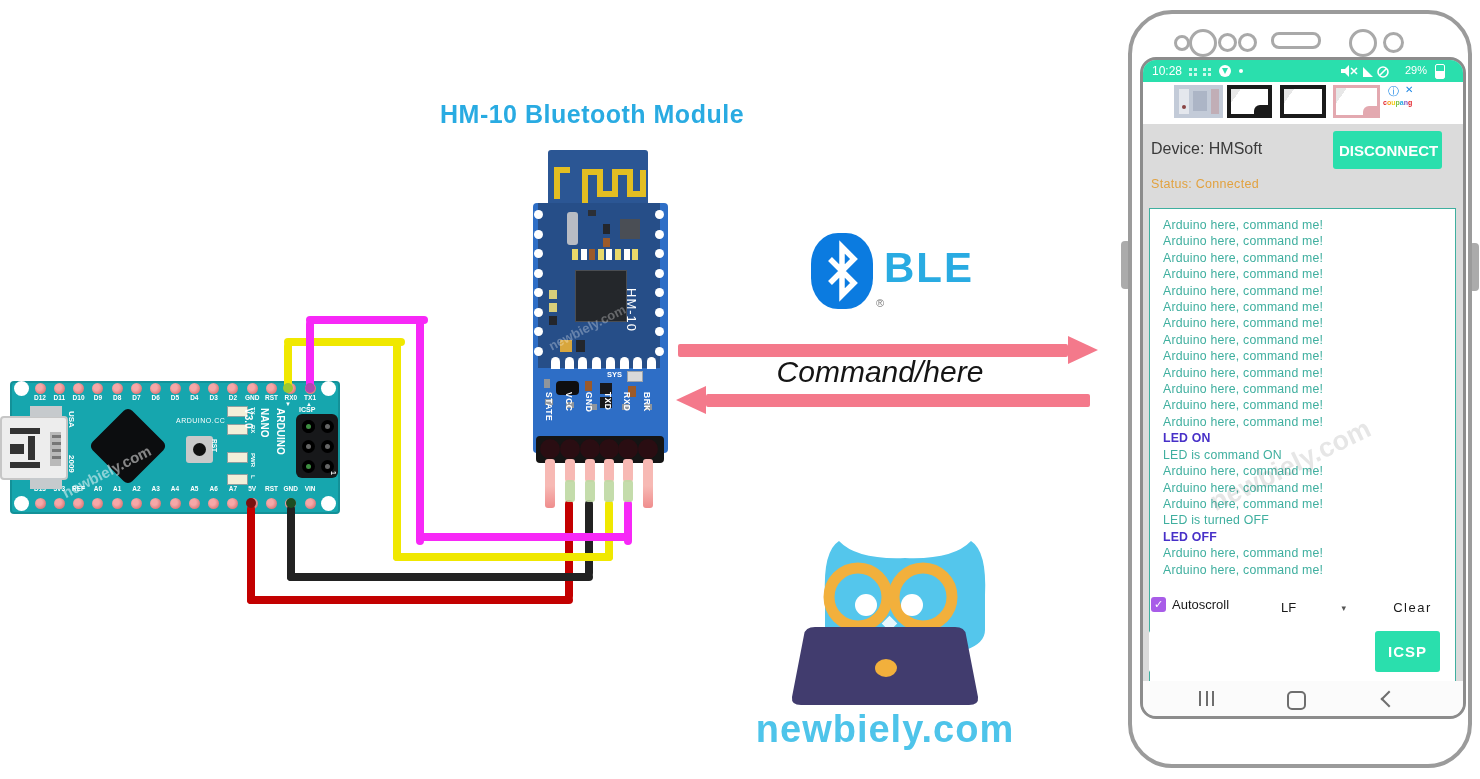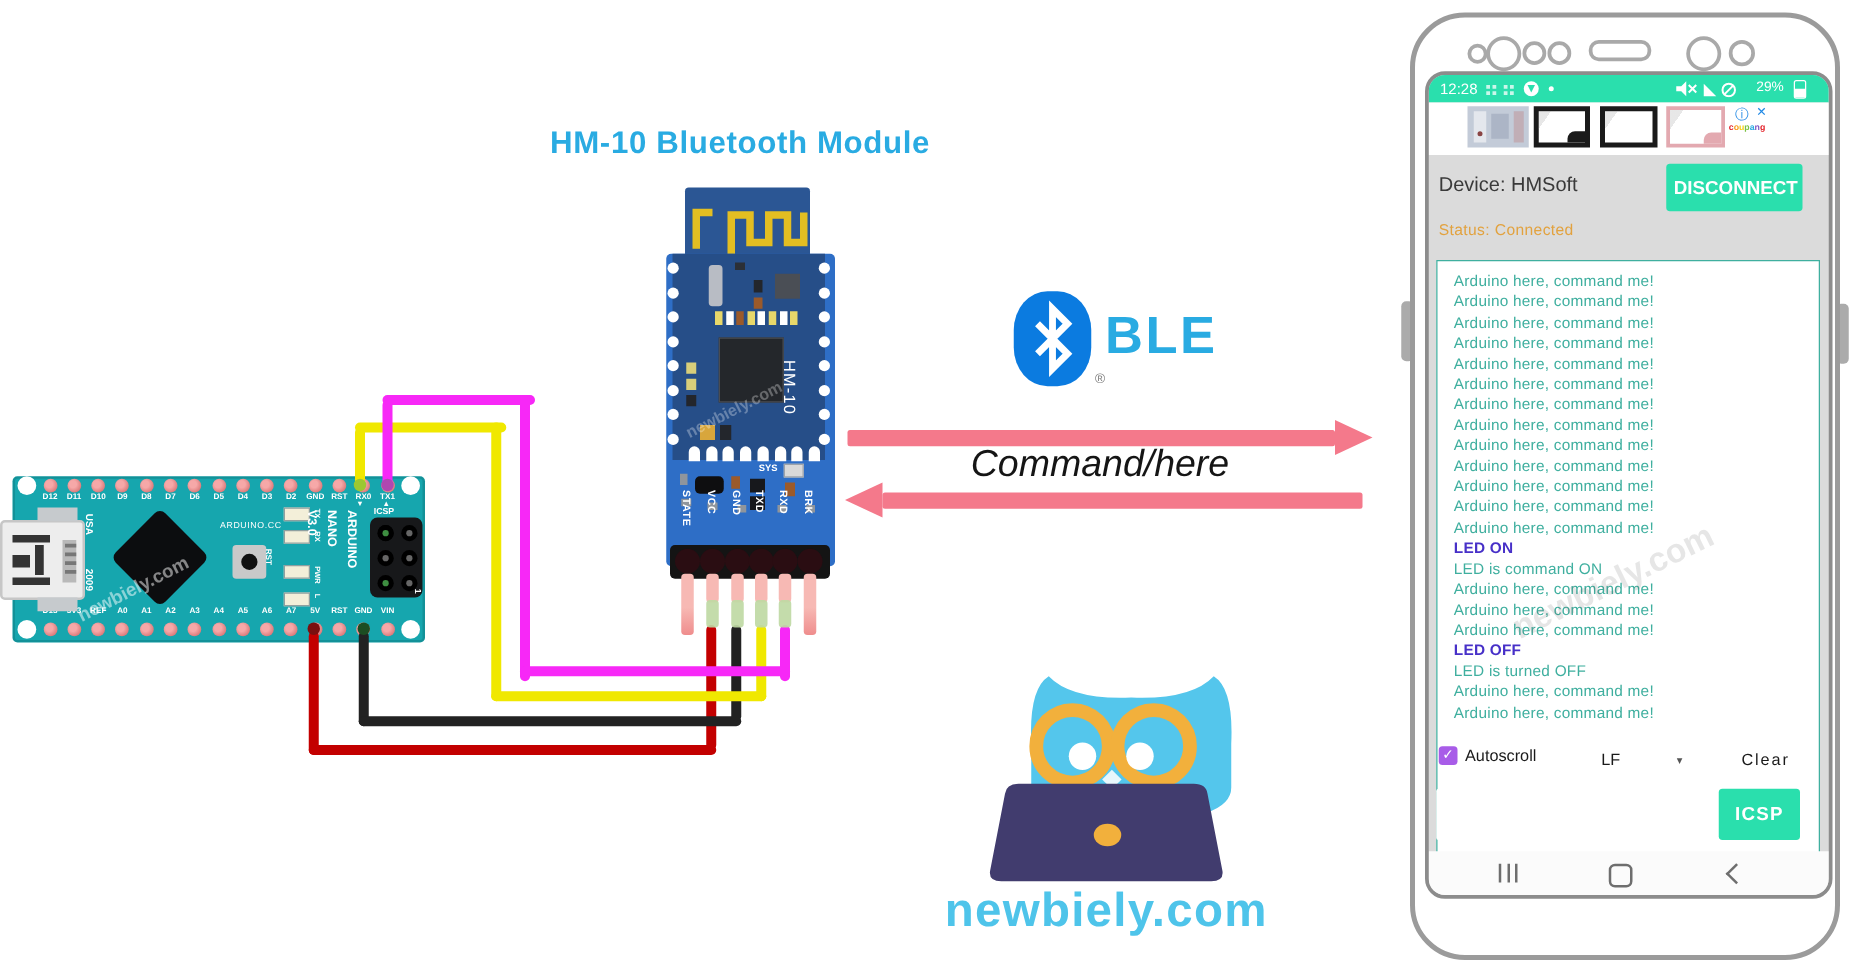--- a/index.html
+++ b/index.html
@@ -391,21 +391,21 @@
   <div class="sensor" style="left:1189px;top:29px;width:22px;height:22px;"></div>
   <div class="sensor" style="left:1218px;top:33px;width:13px;height:13px;"></div>
   <div class="sensor" style="left:1238px;top:33px;width:13px;height:13px;"></div>
   <div class="abs" id="speaker-slot"></div>
   <div class="sensor" style="left:1349px;top:29px;width:22px;height:22px;"></div>
   <div class="sensor" style="left:1383px;top:32px;width:15px;height:15px;"></div>
 
   <div class="abs" id="screen">
 
     <div class="abs" id="statusbar">
-      <span class="time">12:28</span>
+      <span class="time">10:28</span>
       <span class="abs" style="left:46px;top:8px;width:3px;height:3px;background:rgba(255,255,255,.75);box-shadow:5px 0 rgba(255,255,255,.75),0 5px rgba(255,255,255,.75),5px 5px rgba(255,255,255,.75);"></span>
       <span class="abs" style="left:60px;top:8px;width:3px;height:3px;background:rgba(255,255,255,.75);box-shadow:5px 0 rgba(255,255,255,.75),0 5px rgba(255,255,255,.75),5px 5px rgba(255,255,255,.75);"></span>
       <span class="abs" style="left:76px;top:5px;width:12px;height:12px;border-radius:50%;background:#fff;">
         <span class="abs" style="left:3px;top:3px;width:0;height:0;border-left:3px solid transparent;border-right:3px solid transparent;border-top:6px solid var(--accent-teal);"></span>
       </span>
       <span class="abs" style="left:96px;top:9px;width:4px;height:4px;border-radius:50%;background:#fff;"></span>
       <svg class="abs" style="left:196px;top:4px;" width="62" height="14">
         <path d="M2 5 L6 5 L10 1 L10 13 L6 9 L2 9 Z" fill="#fff"></path>
         <path d="M12 4 L18 10 M18 4 L12 10" stroke="#fff" stroke-width="1.6"></path>
         <path d="M24 13 L24 3 L34 13 Z" fill="#fff"></path>
@@ -457,22 +457,22 @@
         <div class="term-line t-rx">Arduino here, command me!</div>
         <div class="term-line t-rx">Arduino here, command me!</div>
         <div class="term-line t-rx">Arduino here, command me!</div>
         <div class="term-line t-rx">Arduino here, command me!</div>
         <div class="term-line t-rx">Arduino here, command me!</div>
         <div class="term-line t-cmd">LED ON</div>
         <div class="term-line t-rx">LED is command ON</div>
         <div class="term-line t-rx">Arduino here, command me!</div>
         <div class="term-line t-rx">Arduino here, command me!</div>
         <div class="term-line t-rx">Arduino here, command me!</div>
+        <div class="term-line t-rx">LED is turned OFF</div>
         <div class="term-line t-cmd">LED OFF</div>
-        <div class="term-line t-rx">LED is turned OFF</div>
         <div class="term-line t-rx">Arduino here, command me!</div>
         <div class="term-line t-rx">Arduino here, command me!</div>
       </div>
     <div class="watermark" style="left:60px;top:390px;transform:rotate(-26deg);font-size:27px;color:rgba(90,90,90,.15);">newbiely.com</div>
 
     <div class="abs" id="autoscroll-check">✓</div>
     <div class="abs" id="autoscroll-label">Autoscroll</div>
     <div class="abs" id="line-ending">
       <span style="font-size:13px;color:#1A1A1A;">LF</span>
       <span style="font-size:9px;color:#555;">▾</span>

